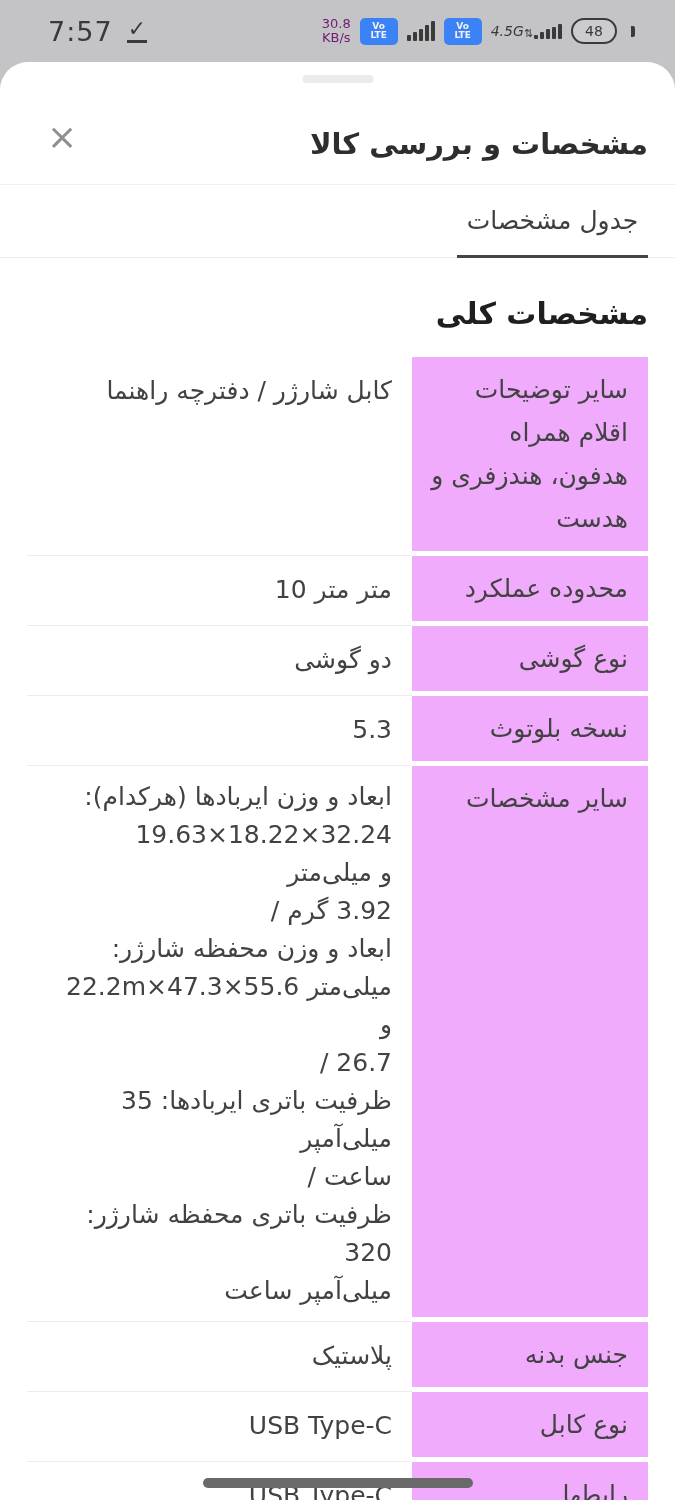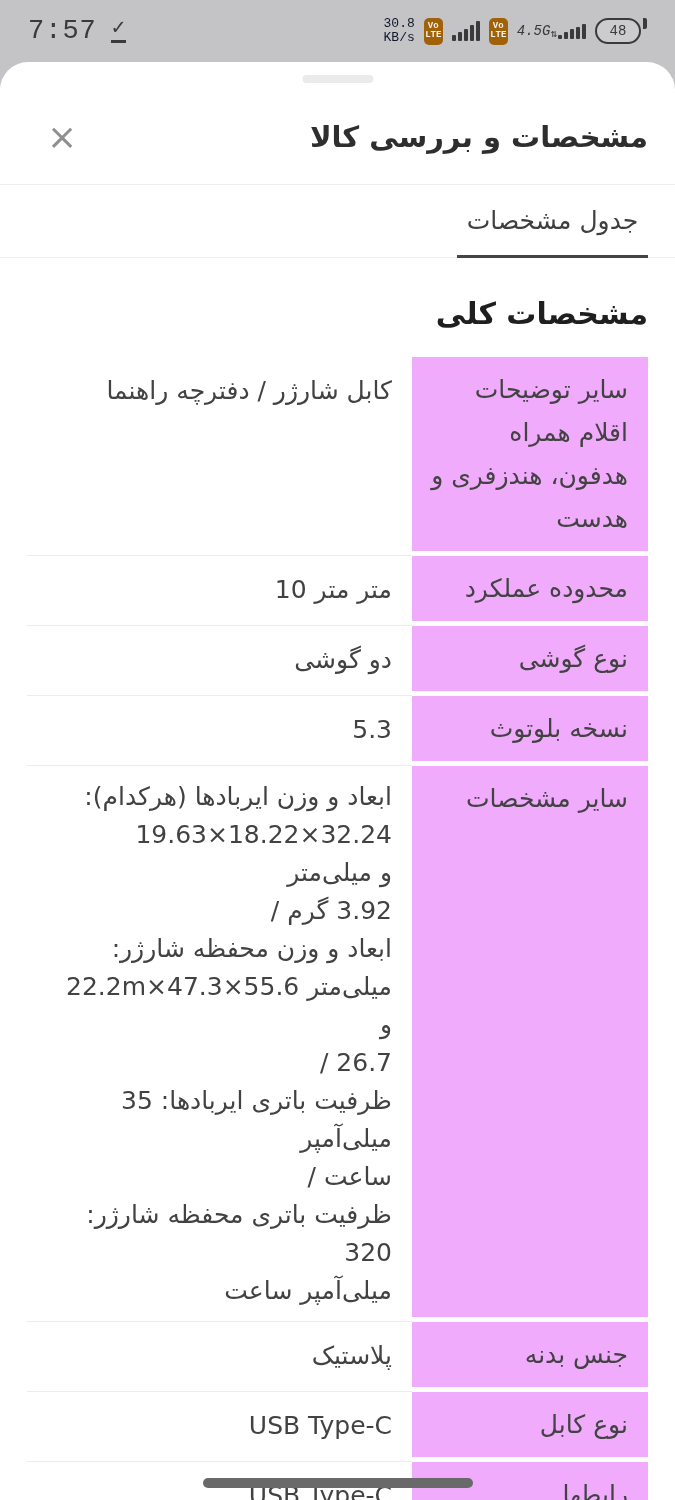--- a/index.html
+++ b/index.html
@@ -6,66 +6,65 @@
   html,body { width:675px; height:1500px; }
   body {
     font-family:"DejaVu Sans", sans-serif;
     background:#c4c4c6;
     position:relative;
     overflow:hidden;
     color:#3c3c3c;
   }
   
   .status-bar {
-    position:absolute; top:0; left:0; right:0; height:62px;
+    position:absolute; top:0; left:0; right:12px; height:62px;
     display:flex; align-items:center; justify-content:space-between;
-    padding:0 28px 0 28px;
-    font-family:Liberation Mono, monospace;
+    padding:0 28px 0 48px;
   }
   .sb-left { display:flex; align-items:center; gap:14px; }
   .sb-time { font-size:27px; color:#3a3a3a; letter-spacing:1px; }
   .sb-check { font-size:22px; font-weight:bold; color:#3a3a3a; border-bottom:3px solid #3a3a3a; line-height:20px; padding:0 1px 1px 1px; }
   .sb-right { display:flex; align-items:center; gap:9px; }
-  .sb-speed { font-size:13px; line-height:14px; color:#0f172a; text-align:left; }
+  .sb-speed { font-size:13px; line-height:14px; color:#701a75; text-align:right; }
   .badge-volte {
-    background:#a16207; color:#f2f2f2; border-radius:5px;
-    width:19px; height:27px; display:flex; flex-direction:column;
+    background:#3b82f6; color:#f2f2f2; border-radius:5px;
+    width:38px; height:27px; display:flex; flex-direction:column;
     align-items:center; justify-content:center; font-size:9px; font-weight:bold; line-height:9px;
   }
   .sig { display:flex; align-items:flex-end; gap:2px; height:20px; }
   .sig i { display:block; width:4px; background:#3a3a3a; border-radius:1px; }
   .sig i:nth-child(1){height:6px;} .sig i:nth-child(2){height:9px;}
   .sig i:nth-child(3){height:12px;} .sig i:nth-child(4){height:16px;} .sig i:nth-child(5){height:20px;}
   .net45g { display:flex; flex-direction:row; align-items:flex-start; }
   .net45g .g-label { font-size:14px; font-style:italic; color:#3a3a3a; line-height:14px; }
   .net45g .g-bottom { display:flex; align-items:flex-end; gap:3px; }
   .updown { font-size:11px; color:#3a3a3a; line-height:10px; letter-spacing:-2px; }
   .sig.small { height:15px; }
   .sig.small i:nth-child(1){height:4px;} .sig.small i:nth-child(2){height:7px;}
   .sig.small i:nth-child(3){height:10px;} .sig.small i:nth-child(4){height:12px;} .sig.small i:nth-child(5){height:15px;}
-  .battery { display:flex; gap:2px; }
+  .battery { display:flex; align-items:center; gap:14px; }
   .battery .shell {
     width:46px; height:26px; border:2.5px solid #3a3a3a; border-radius:13px;
     display:flex; align-items:center; justify-content:center;
     font-size:14px; color:#3a3a3a; background:rgba(255,255,255,0.15);
   }
   .battery .cap { width:4px; height:11px; background:#3a3a3a; border-radius:0 2px 2px 0; }
   
   .sheet {
     position:absolute; top:62px; left:0; right:0; bottom:0;
     background:#ffffff; border-radius:28px 28px 0 0;
     direction:rtl;
   }
   .drag-handle {
     position:absolute; top:13px; left:50%; transform:translateX(-50%);
     width:71px; height:8px; border-radius:4px; background:#ebebeb;
   }
   .sheet-header { position:relative; height:123px; border-bottom:1px solid #eeeeee; }
   .sheet-title {
-    position:absolute; top:58px; right:27px;
+    position:absolute; top:65px; right:27px;
     font-size:29px; font-weight:bold; color:#2e2e2e;
   }
   .close-btn {
     position:absolute; top:52px; left:40px; width:44px; height:44px;
     display:flex; align-items:center; justify-content:center;
     font-size:36px; color:#8f8f8f; cursor:pointer;
   }
   .tab-bar { height:73px; border-bottom:1px solid #eeeeee; position:relative;padding-left:32px; }
   .tab-item {
     position:absolute; right:27px; top:0; height:73px; width:191px;

